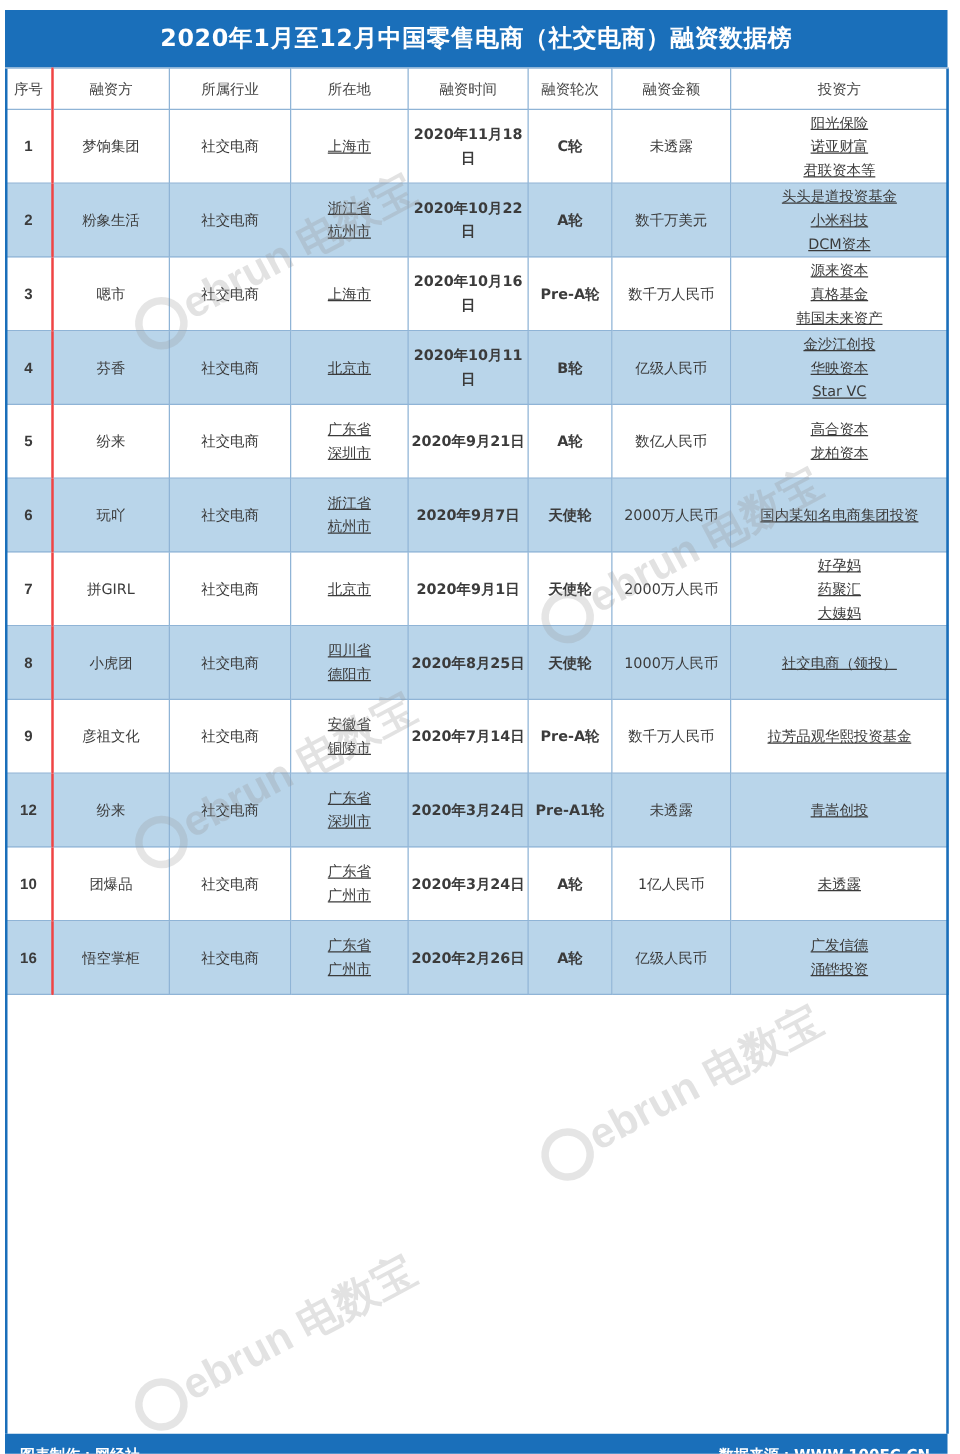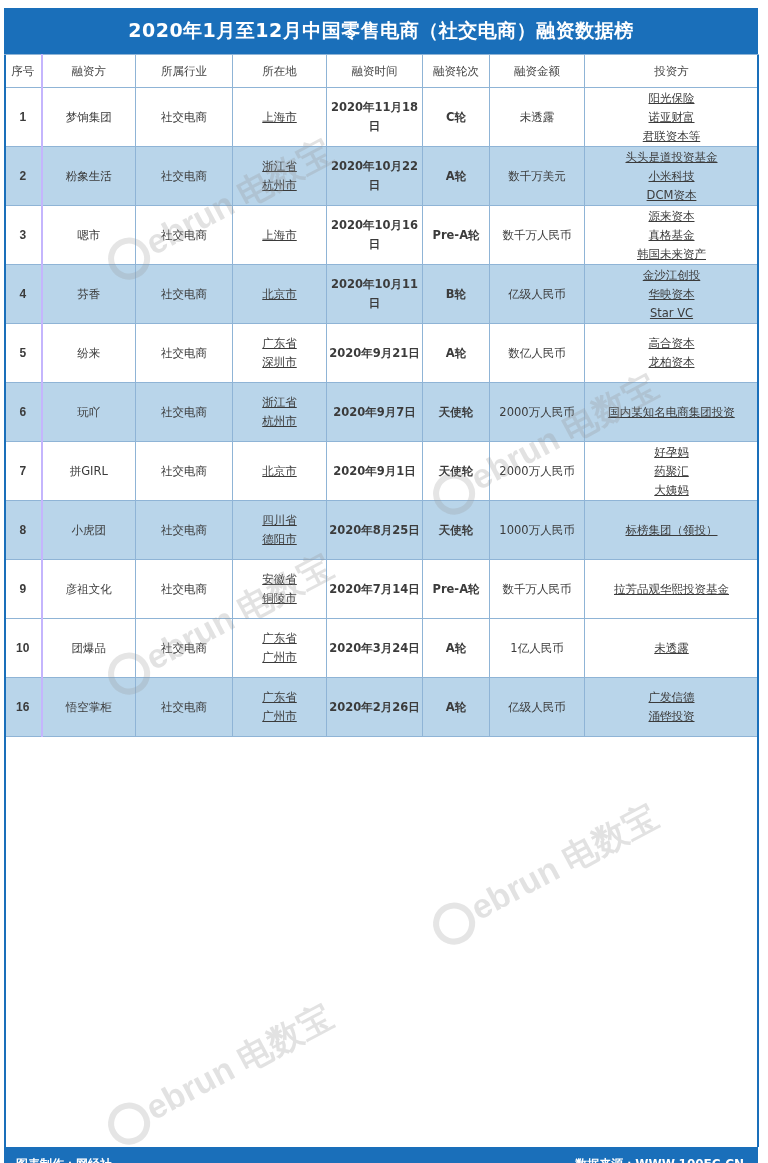--- a/index.html
+++ b/index.html
@@ -8,21 +8,21 @@
   .frame { position:absolute; left:4px; top:8px; width:754px; }
   .title-bar { height:46px; background:#1a6fba; color:#fff; font-weight:bold;
                font-size:19px; display:flex; align-items:center; justify-content:center;
                letter-spacing:0.5px; }
   table { border-collapse:collapse; width:754px; table-layout:fixed; }
   th, td { border:1px solid #8fb4d6; text-align:center; vertical-align:middle;
            font-size:11.5px; color:#3b3b3b; padding:0; line-height:19px; }
   th { height:32px; background:#ffffff; font-weight:normal; color:#444; }
   td { height:58px; }
   td.idx { font-weight:bold; font-family:"Liberation Sans",sans-serif; font-size:12px; }
-  td.idx, th.idx { border-right:2px solid #c4b5fd; }
+  td.idx, th.idx { border-right:2px solid #ef4444; }
   td.bold-latin { font-weight:bold; }
   tr.alt td { background:#b9d5ea; }
   tr.plain td { background:#ffffff; }
   .cell-line { display:block;text-decoration:underline; }
   .footer-bar { position:absolute; left:4px; top:1147px; width:754px; height:30px;
                 background:#1a6fba; color:#fff; font-size:12px; font-weight:bold; }
   .footer-left { position:absolute; left:12px; top:9px; }
   .footer-right { position:absolute; right:14px; top:9px; }
   .left-border { position:absolute; left:4px; top:55px; width:2px; height:1092px; background:#1a6fba; }
   .right-border { position:absolute; left:757px; top:55px; width:2px; height:1092px; background:#1a6fba; }
@@ -178,36 +178,51 @@
           <td>小虎团</td>
           <td>社交电商</td>
           <td>
             <span class="cell-line">四川省</span>
             <span class="cell-line">德阳市</span>
           </td>
           <td class="bold-latin">2020年8月25日</td>
           <td class="bold-latin">天使轮</td>
           <td>1000万人民币</td>
           <td>
-            <span class="cell-line">标榜集团（领投）</span>
+            <span class="cell-line">社交电商（领投）</span>
           </td>
         </tr>
         <tr class="plain">
           <td class="idx">9</td>
           <td>彦祖文化</td>
           <td>社交电商</td>
           <td>
             <span class="cell-line">安徽省</span>
             <span class="cell-line">铜陵市</span>
           </td>
           <td class="bold-latin">2020年7月14日</td>
           <td class="bold-latin">Pre-A轮</td>
           <td>数千万人民币</td>
           <td>
             <span class="cell-line">拉芳品观华熙投资基金</span>
+          </td>
+        </tr>
+        <tr class="alt">
+          <td class="idx">12</td>
+          <td>纷来</td>
+          <td>社交电商</td>
+          <td>
+            <span class="cell-line">广东省</span>
+            <span class="cell-line">深圳市</span>
+          </td>
+          <td class="bold-latin">2020年3月24日</td>
+          <td class="bold-latin">Pre-A1轮</td>
+          <td>未透露</td>
+          <td>
+            <span class="cell-line">青嵩创投</span>
           </td>
         </tr>
         <tr class="plain">
           <td class="idx">10</td>
           <td>团爆品</td>
           <td>社交电商</td>
           <td>
             <span class="cell-line">广东省</span>
             <span class="cell-line">广州市</span>
           </td>

